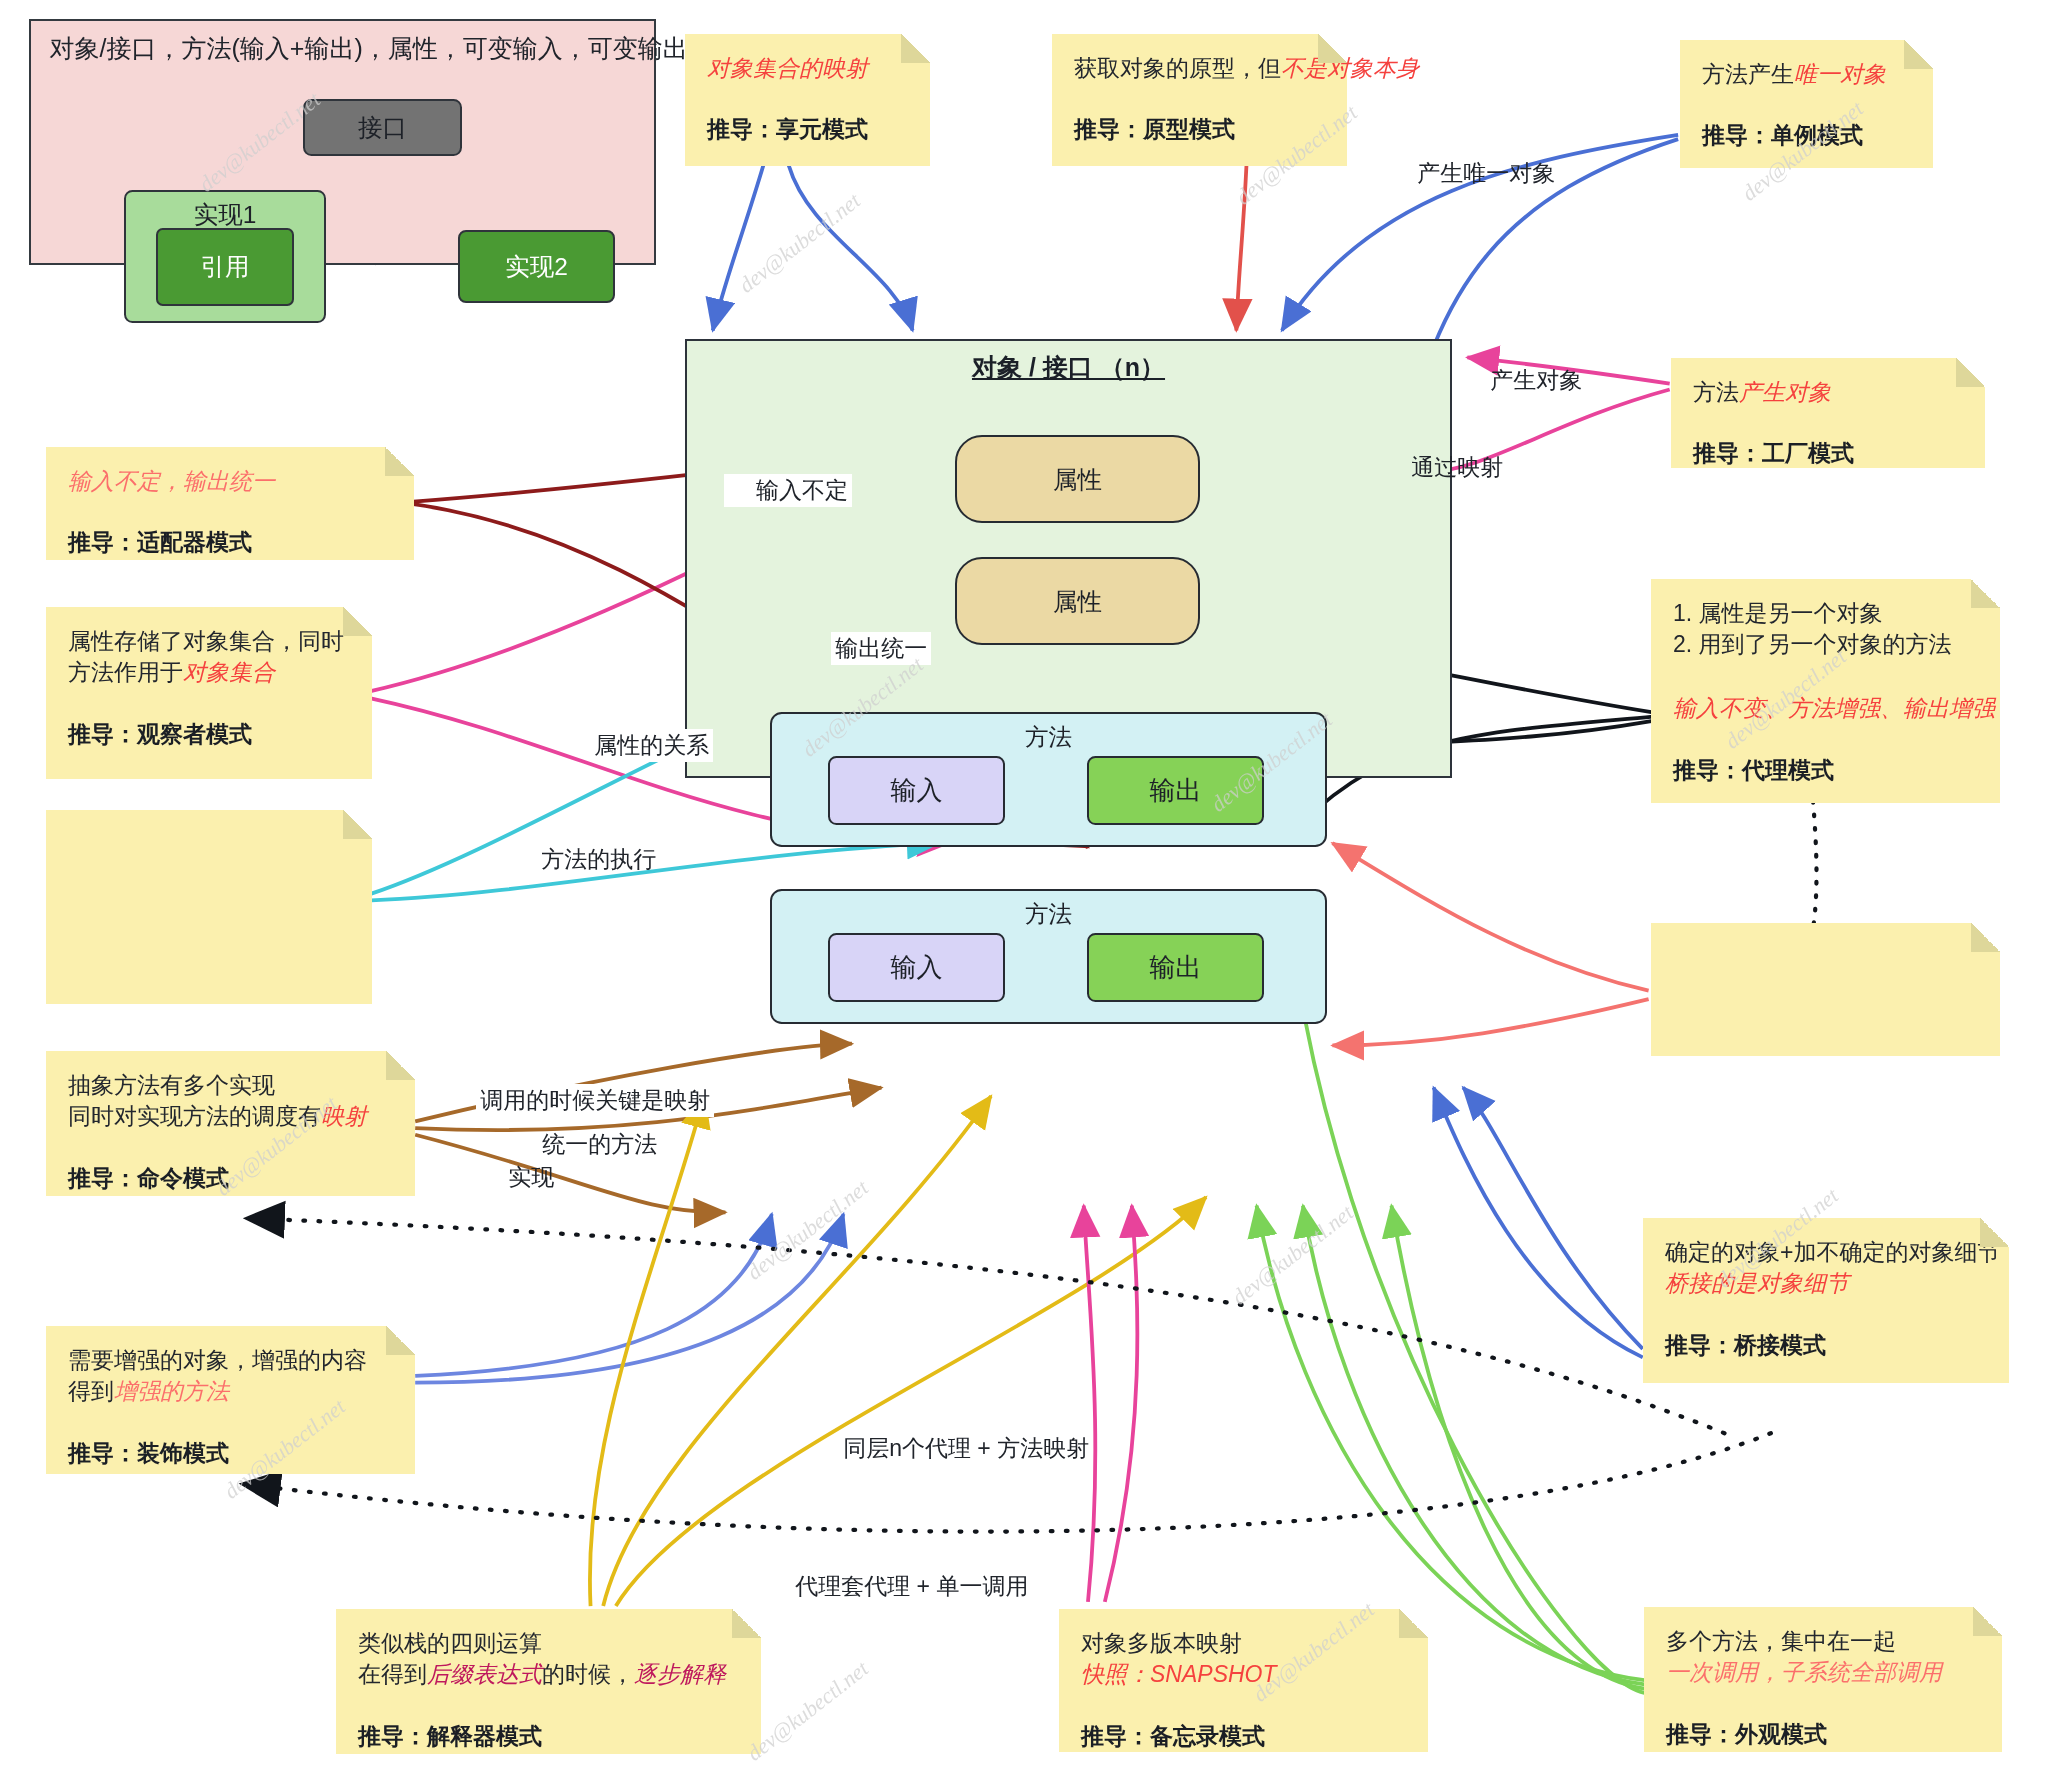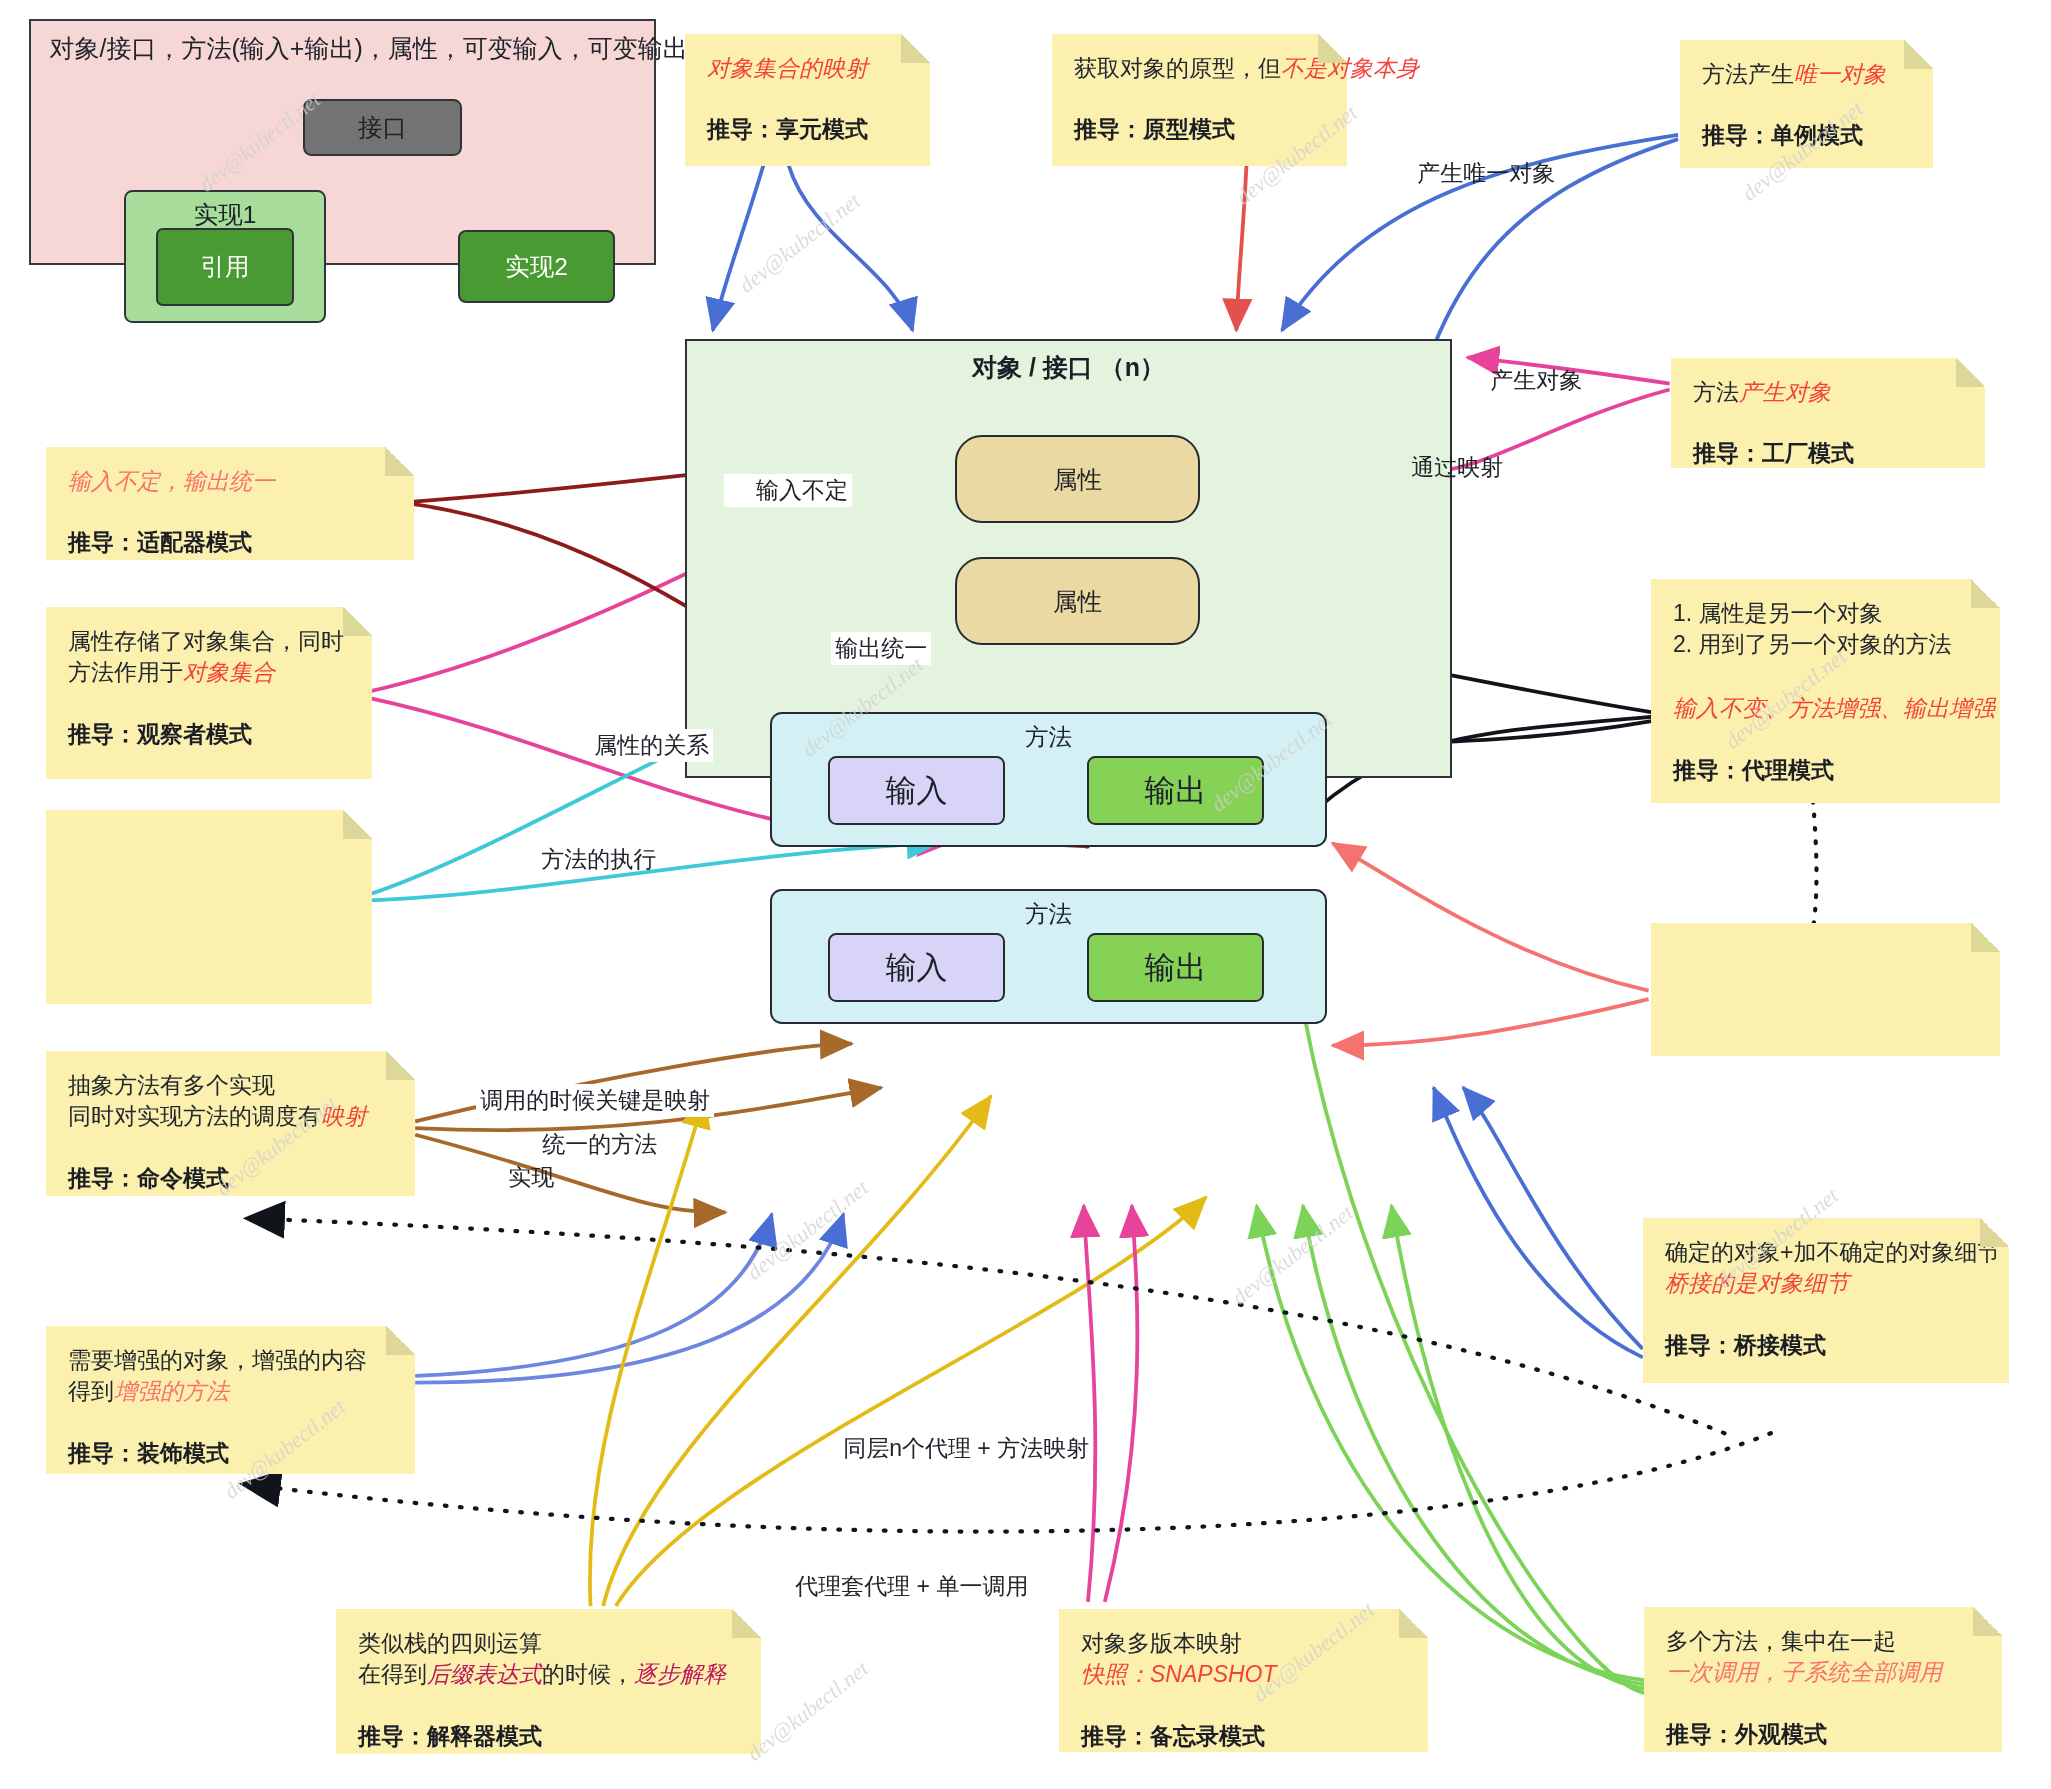--- a/index.html
+++ b/index.html
@@ -28,35 +28,35 @@
   #lg-iface{left:272px;top:78px;width:159px;height:57px;background:#737373;color:#1d2128;}
   #lg-impl1{left:93px;top:169px;width:202px;height:133px;background:#a8dc9b;color:#1d2128;
             align-items:flex-start;padding-top:6.7px;}
   #lg-ref{left:125px;top:207px;width:138px;height:78px;background:#4a9a33;color:#ffffff;border-radius:6.7px;}
   #lg-impl2{left:427px;top:209px;width:157px;height:73px;background:#4a9a33;color:#ffffff;border-radius:8px;}
 
   
   #objbox{position:absolute;left:685px;top:339px;width:767px;height:439px;
           background:#e4f3dd;border:2.5px solid #2d333b;box-sizing:border-box;}
   #objbox .title{position:absolute;left:0;right:0;top:10px;text-align:center;
-                 font-size:25px;font-weight:bold;color:#1b2028;}
+                 font-size:25px;font-weight:bold;color:#1b2028;text-decoration:underline;}
   .prop{position:absolute;left:268px;width:245px;height:88px;background:#ebd9a4;
         border:2.5px solid #262b32;border-radius:27px;box-sizing:border-box;
         display:flex;align-items:center;justify-content:center;font-size:24.5px;color:#1d2128;}
   #prop1{top:94px;}
   #prop2{top:216px;}
   .method{position:absolute;left:83px;width:557px;height:135px;background:#d3f1f4;
           border:2.5px solid #262b32;border-radius:11.8px;box-sizing:border-box;}
   #method1{top:371px;}
   #method2{top:548px;}
   .method .mlabel{position:absolute;left:0;right:0;top:6.7px;text-align:center;
                   font-size:23.6px;color:#1d2128;}
   .mslot{position:absolute;top:42px;width:177px;height:69px;border:2.5px solid #262b32;
          border-radius:8.4px;box-sizing:border-box;display:flex;align-items:center;
-         justify-content:center;font-size:31px;color:#1d2128;}
+         justify-content:center;font-size:26px;color:#1d2128;}
   .mslot.in{left:56px;background:#d8d4f7;}
   .mslot.out{left:315px;background:#86d257;}
 
   
   .elab{position:absolute;font-size:23px;color:#20242b;background:#ffffff;
         padding:0.8px 4.2px;white-space:nowrap;}
   .elab.nobg{background:transparent;}
 
   
   .wm{position:absolute;font-size:22px;color:#cfcfcf;opacity:.72;

